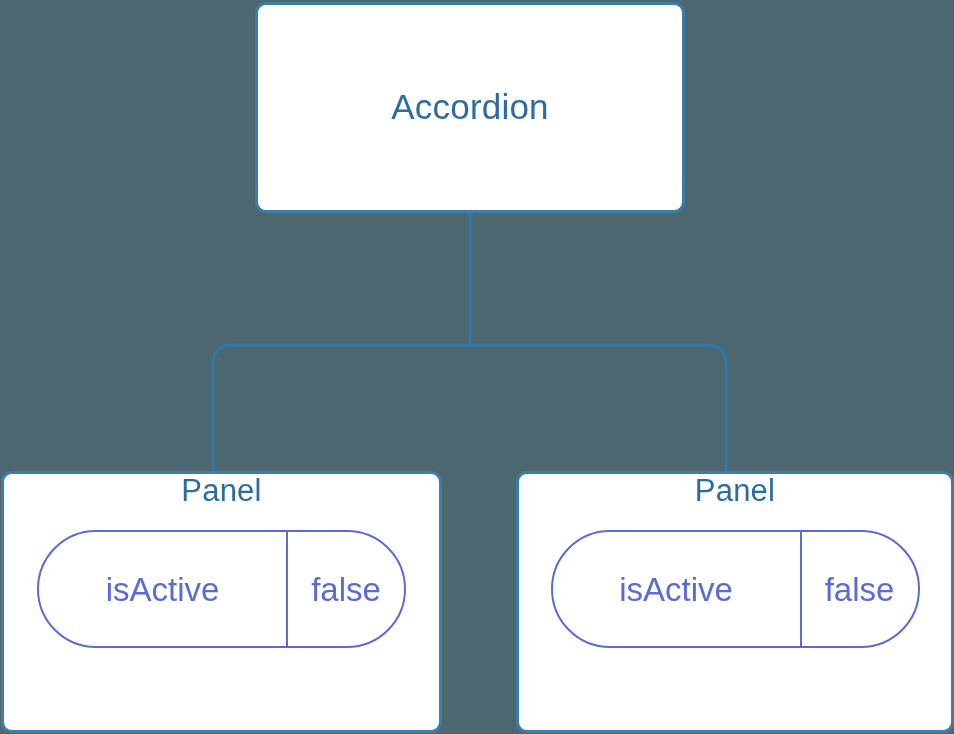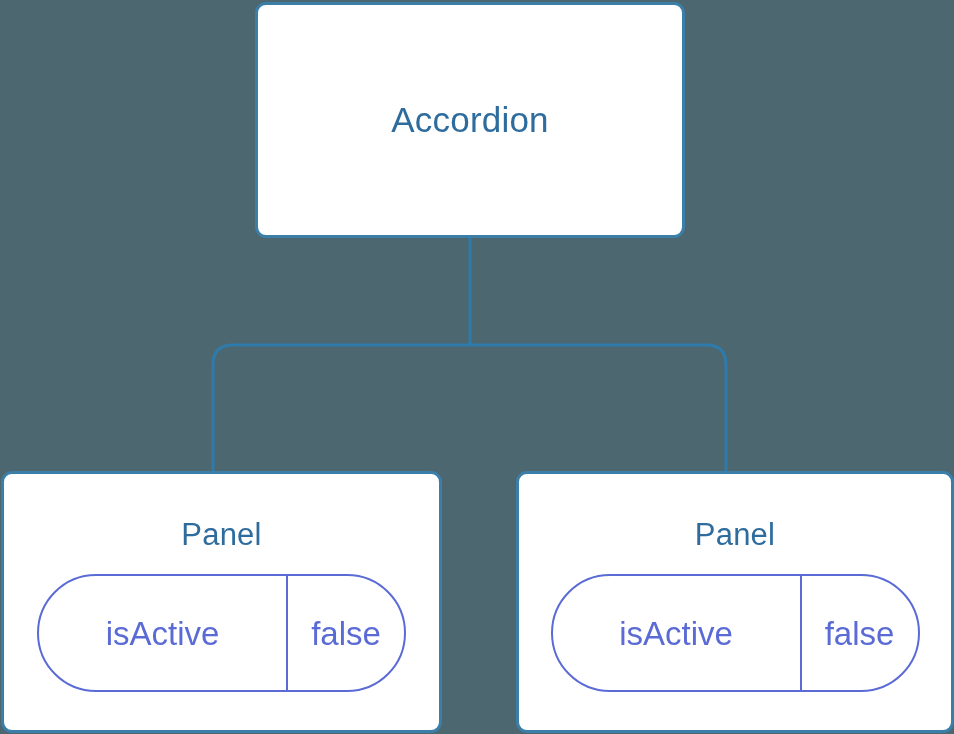--- a/index.html
+++ b/index.html
@@ -35,41 +35,40 @@
     border-radius: 11px;
     display: flex;
     flex-direction: column;
     align-items: center;
   }
 
   .node-root {
     left: 255px;
     top: 2px;
     width: 430px;
-    height: 236px;
+    height: 211px;
     justify-content: center;
   }
 
   .node-title {
     color: #2e6c9e;
     font-weight: 400;
     letter-spacing: 0.2px;
     line-height: 1.1;
     white-space: nowrap;
   }
 
   .node-root .node-title {
     font-size: 35px;
   }
 
   .node-panel {
     top: 471px;
     height: 262px;
     justify-content: flex-start;
-    padding-top: 44px;
   }
 
   .node-panel-left  { left: 1px;   width: 441px; }
   .node-panel-right { left: 516px; width: 438px; }
 
   .node-panel .node-title {
     font-size: 31px;
     margin-bottom: 22px;
   }
 

